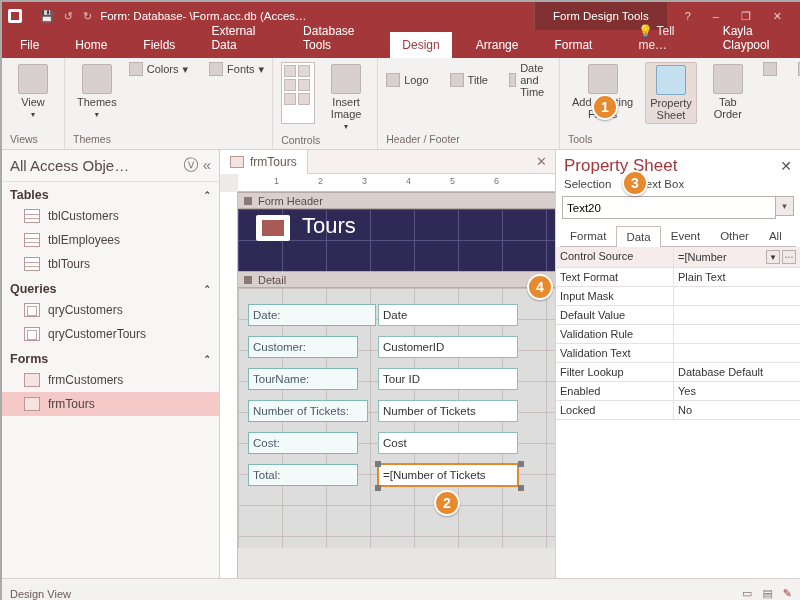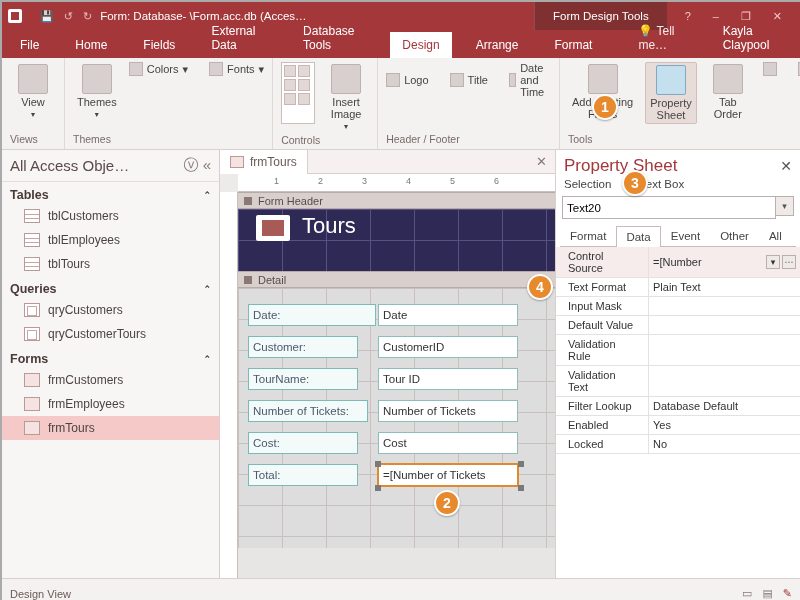--- a/index.html
+++ b/index.html
@@ -82,21 +82,21 @@
 .props .pclose{color:#555;cursor:pointer;font-size:14px}
 .props .psel{padding:2px 8px 6px;font-size:11.5px;color:#444}
 .props .pdd{margin:0 6px 6px;display:flex}
 .props .pdd input{flex:1;border:1px solid #b9b0ae;height:23px;font-size:11.5px;padding:0 4px}
 .props .pdd .ddbtn{width:18px;height:20px;border:1px solid #b9b0ae;border-left:none;background:#efe9e8;display:flex;align-items:center;justify-content:center;font-size:9px;color:#555;cursor:pointer}
 .ptabs{display:flex;border-bottom:1px solid #c7bcb9;margin:0 4px}
 .ptabs .pt{padding:4px 9px;font-size:11.5px;border:1px solid transparent;border-bottom:none;cursor:pointer;color:#444}
 .ptabs .pt.active{border-color:#c7bcb9;background:#fff;position:relative;top:1px}
 .pgrid{flex:1;overflow:auto;font-size:11px}
 .prow{display:flex;border-bottom:1px solid #e6e0de}
-.prow .pn{width:93px;padding:3px 12px;border-right:1px solid #e6e0de;color:#333}
+.prow .pn{width:118px;padding:3px 4px;border-right:1px solid #e6e0de;color:#333}
 .prow .pv{flex:1;padding:3px 4px;color:#333;display:flex;align-items:center}
 .prow.sel{background:#f6eceb}
 .prow.sel .pv{gap:2px}
 .prow .mini{width:14px;height:14px;border:1px solid #b9b0ae;background:#efe9e8;font-size:9px;display:flex;align-items:center;justify-content:center;cursor:pointer}
 
 .status{height:22px;border-top:1px solid #d8cfce;background:#f3f2f1;display:flex;align-items:flex-end;padding:0 8px;font-size:11px;color:#6a5a57}
 .status .sright{margin-left:auto;display:flex;gap:10px;color:#8a7875}
 .status .sright span{cursor:pointer}
 
 .callout{position:absolute;width:26px;height:26px;border-radius:50%;background:#e78a2e;color:#fff;font-weight:700;font-size:14px;display:flex;align-items:center;justify-content:center;border:2px solid #fff;box-shadow:0 1px 2px rgba(0,0,0,.3);z-index:50}
@@ -276,24 +276,20 @@
         <span class="oicn"></span>
         <span>qryCustomerTours</span>
       </div>
     <div class="cat">
         <span>Forms</span>
         <span style="font-size:9px">⌃</span>
       </div>
     <div class="item frm">
         <span class="oicn"></span>
         <span>frmCustomers</span>
-      </div>
-    <div class="item frm">
-        <span class="oicn"></span>
-        <span>frmEmployees</span>
       </div>
     <div class="item frm sel">
         <span class="oicn"></span>
         <span>frmTours</span>
       </div>
   </div>
 
   <div class="center">
     <div class="doctab">
       <div class="dtab">

